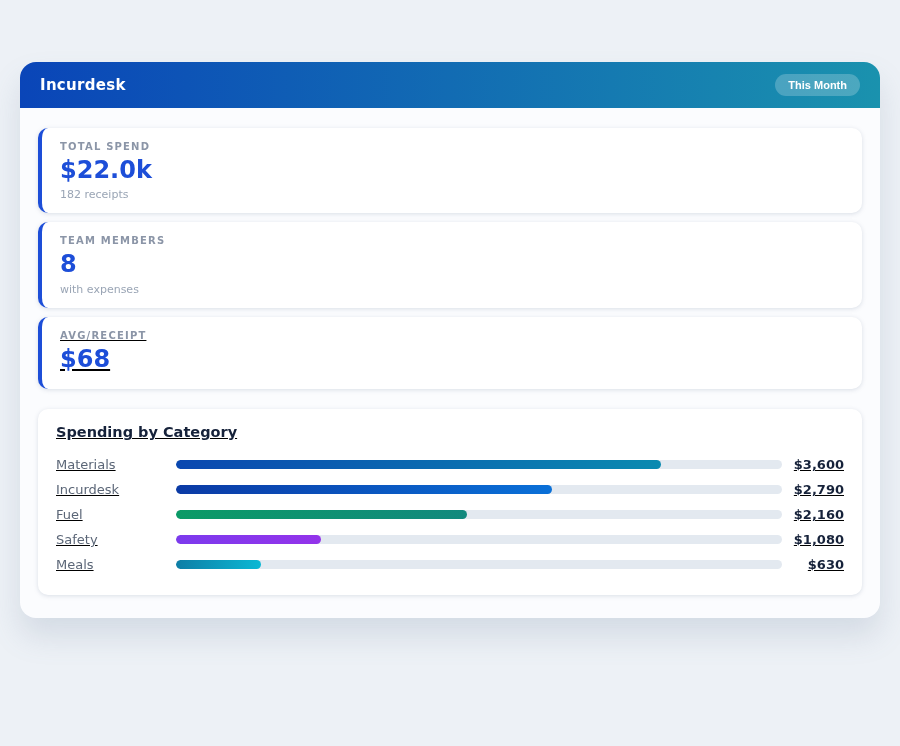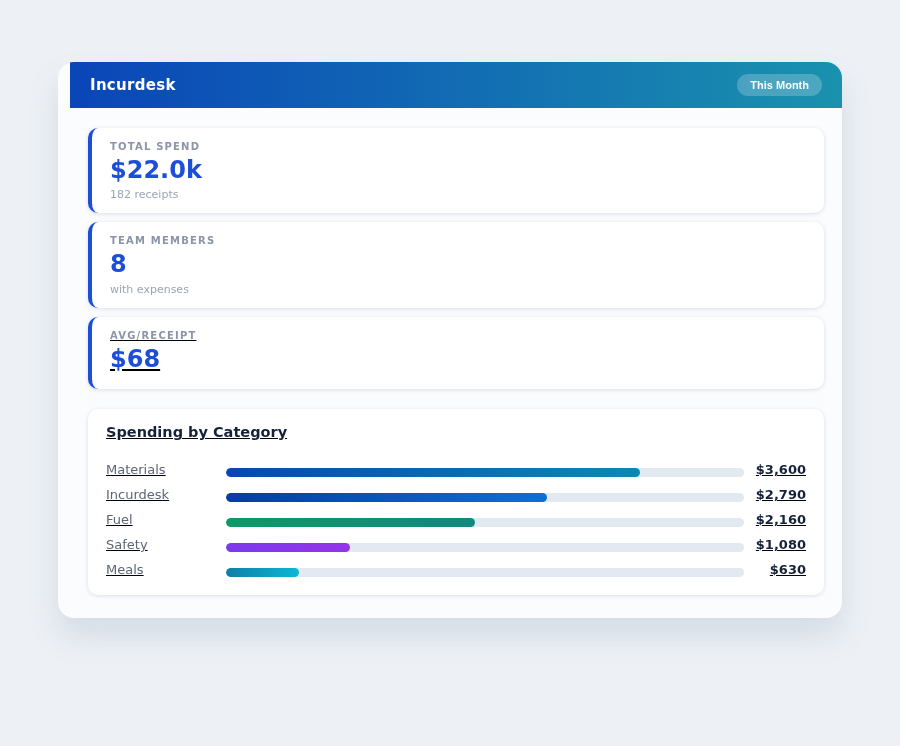--- a/index.html
+++ b/index.html
@@ -5,27 +5,26 @@
   html, body {
     margin: 0;
     padding: 0;
     background: #edf1f6;
     width: 900px;
     height: 746px;
     overflow: hidden;
     font-family: "DejaVu Sans", "Liberation Sans", sans-serif;
   }
   .panel {
-    width: 772px;
+    width: 860px;
     margin: 62px auto 0 auto;
     background: #fbfcfe;
     border-radius: 16px;
     box-shadow: 0 18px 30px rgba(100,120,150,0.18);
     overflow: hidden;
-    padding-left: 12px;
   }
   .header {
     height: 46px;
     background: linear-gradient(90deg, #0a45b8 0%, #1a92ae 100%);
     display: flex;
     align-items: center;
     justify-content: space-between;
     padding: 0 20px;
   }
   .header-title {
@@ -83,21 +82,21 @@
     text-decoration: underline;
   }
   .chart-title {
     font-size: 14.5px;
     font-weight: bold;
     color: #16223a;
     margin-bottom: 12px;
   }
   .bar-row {
     display: flex;
-    align-items: flex-end;
+    align-items: center;
     height: 25px;
   }
   .bar-label {
     width: 120px;
     flex: 0 0 120px;
     font-size: 13px;
     color: #5b6677;
   }
   .bar-track {
     flex: 1 1 auto;

